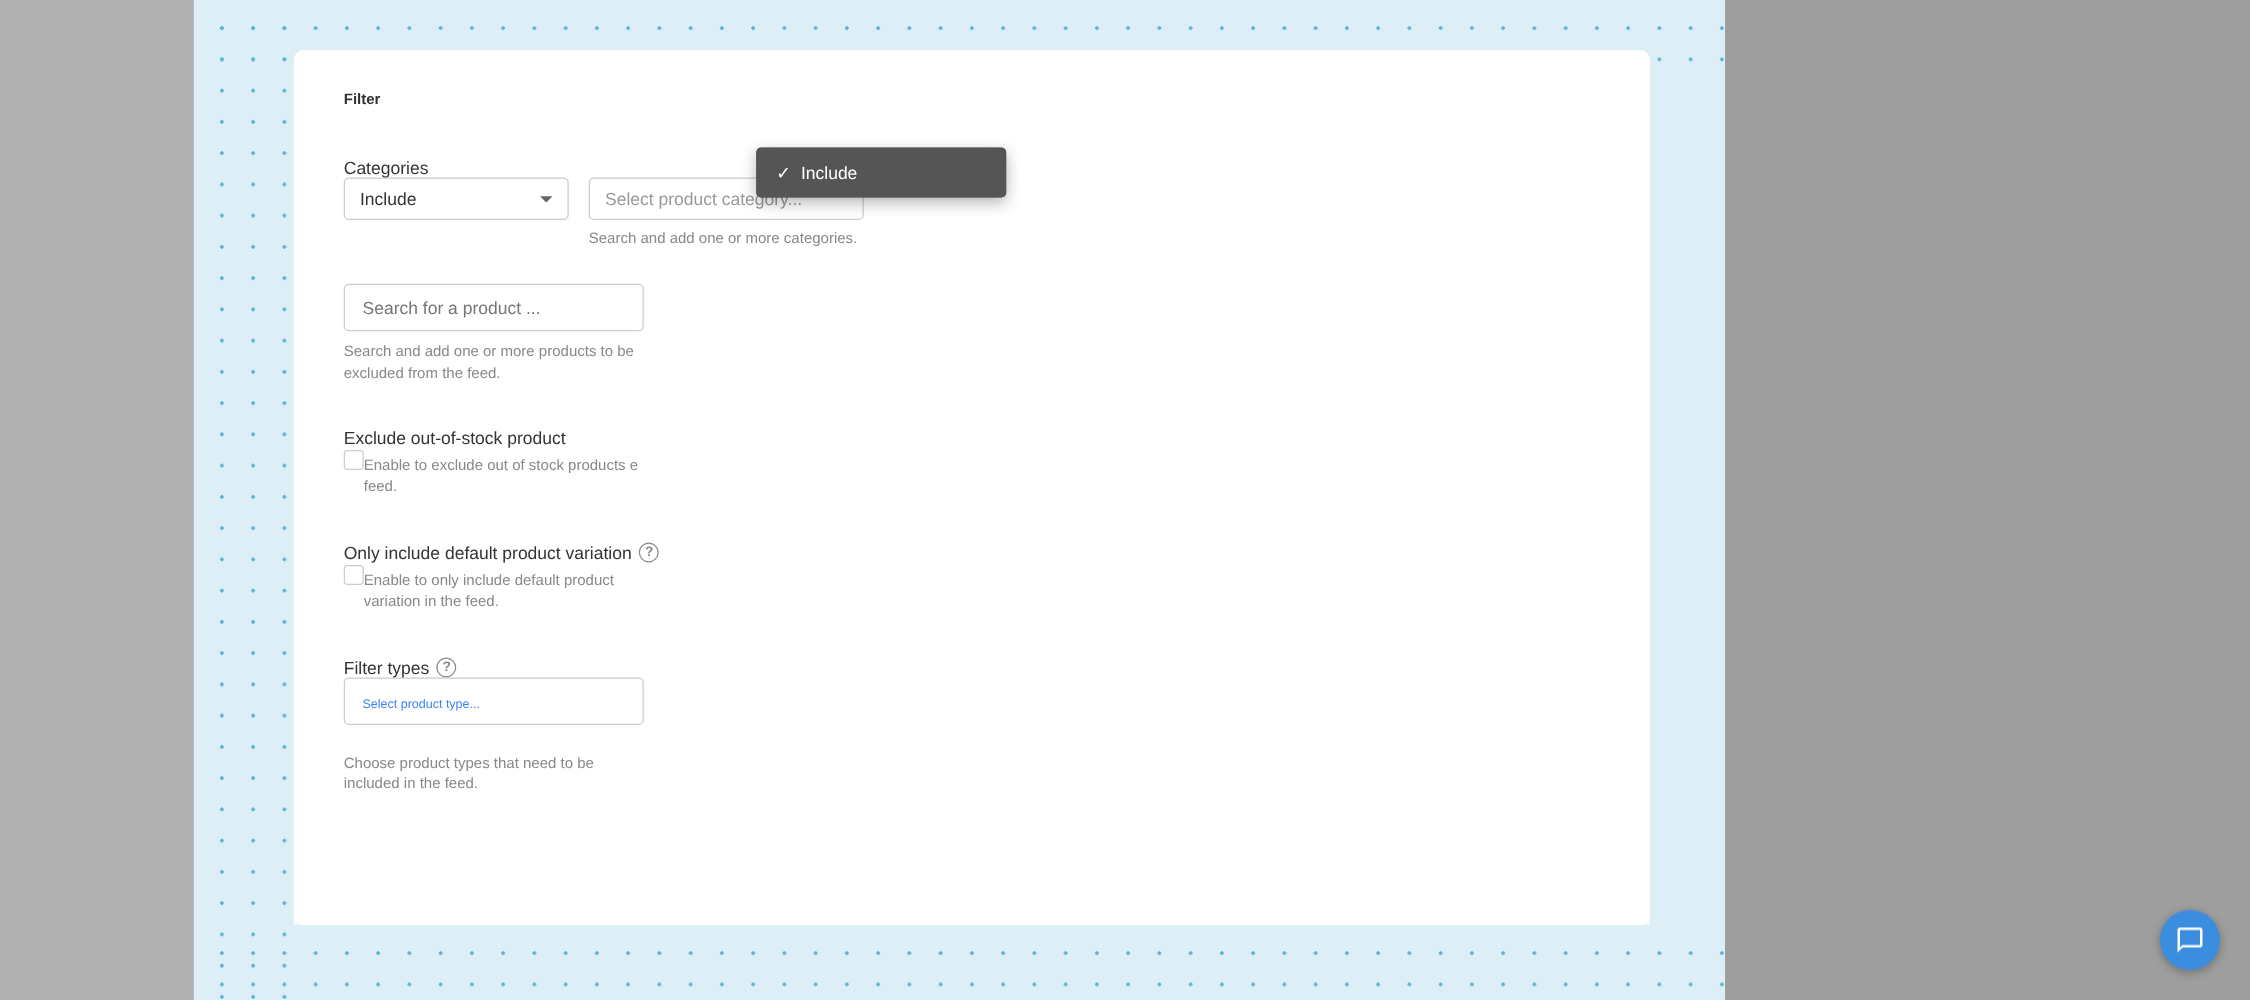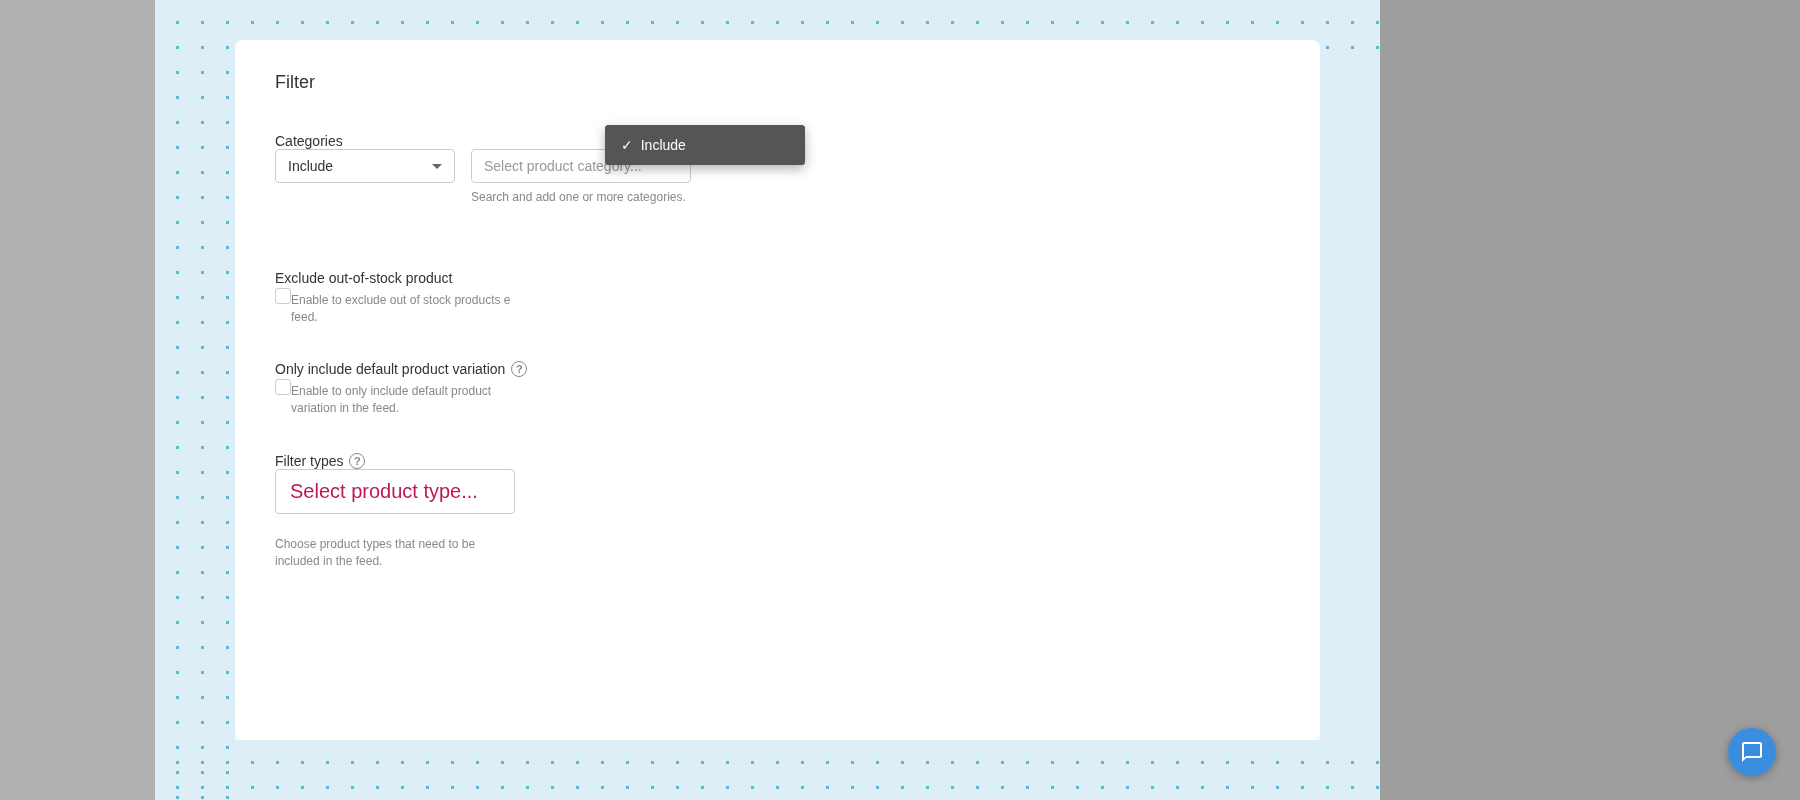--- a/index.html
+++ b/index.html
@@ -80,22 +80,22 @@
       left: 80px;
       right: 60px;
       bottom: 60px;
       background: #ffffff;
       border-radius: 8px;
       padding: 32px 40px;
       overflow: visible;
     }
 
     .card-title {
-      font-size: 18px;
-      font-weight: 400;
+      font-size: 12px;
+      font-weight: 700;
       color: #333;
       margin-bottom: 32px;
     }
 
     .filter-row {
       display: flex;
       align-items: flex-start;
       margin-bottom: 28px;
       position: relative;
       flex-direction: column;
@@ -327,20 +327,24 @@
 
       <div class="dropdown-menu">
         <div class="dropdown-item selected">
           <span class="check-mark">✓</span>
           <span>Include</span>
         </div>
       </div>
     </div>
 
     <div class="filter-row" style="margin-top: 16px;">
+      <div class="row-content">
+        <input type="text" class="search-input" placeholder="Search for a product ..." style="">
+        <div class="helper-text" style="margin-top:8px; max-width:240px;">Search and add one or more products to be excluded from the feed.</div>
+      </div>
     </div>
 
     <div class="filter-row">
       <div class="row-label">Exclude out-of-stock product</div>
       <div class="row-content">
         <div class="checkbox-wrapper">
           <div class="checkbox"></div>
           <div class="helper-text" style="max-width:220px;">Enable to exclude out of stock products e feed.</div>
         </div>
       </div>
@@ -359,21 +363,21 @@
       </div>
     </div>
 
     <div class="filter-row">
       <div class="row-label">
         <span>Filter types</span>
         <span class="help-icon">?</span>
       </div>
       <div class="row-content">
         <div class="product-type-select">
-          <span style="color:#be185d;font-size:20px;">Select product type...</span>
+          <span style="color:#3b82f6;font-size:10px;">Select product type...</span>
         </div>
         <div class="helper-text" style="margin-top:22px; max-width:240px;">Choose product types that need to be included in the feed.</div>
       </div>
     </div>
 
     <div class="overlay-fade"></div>
   </div>
 </div>
 
 <div class="chat-button">

